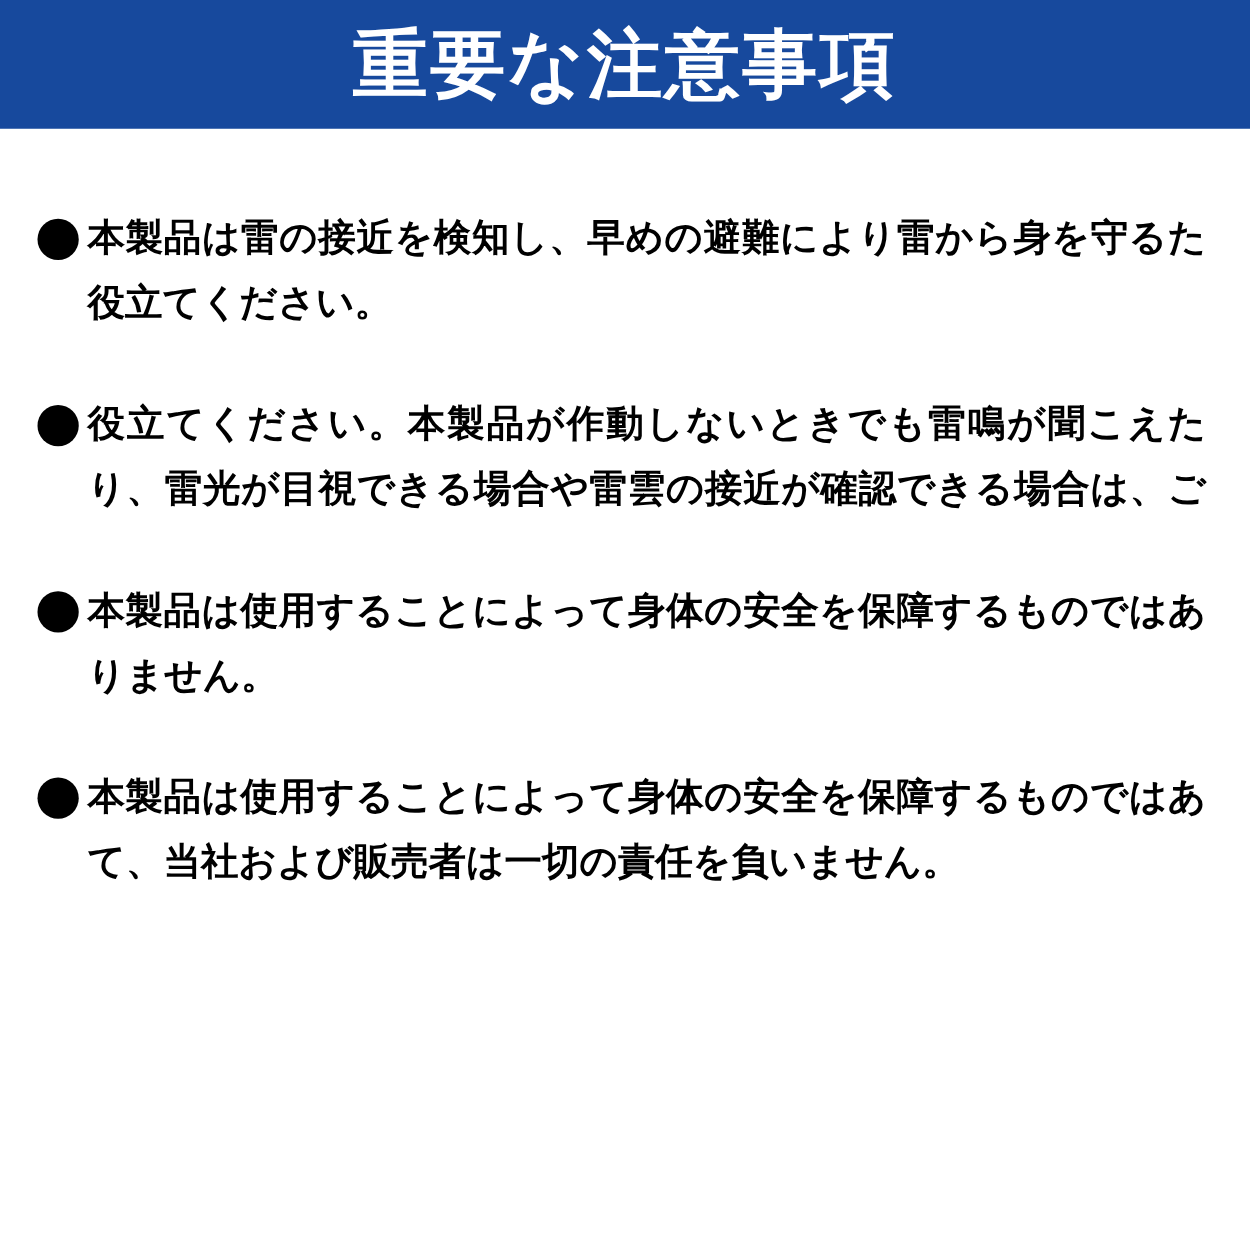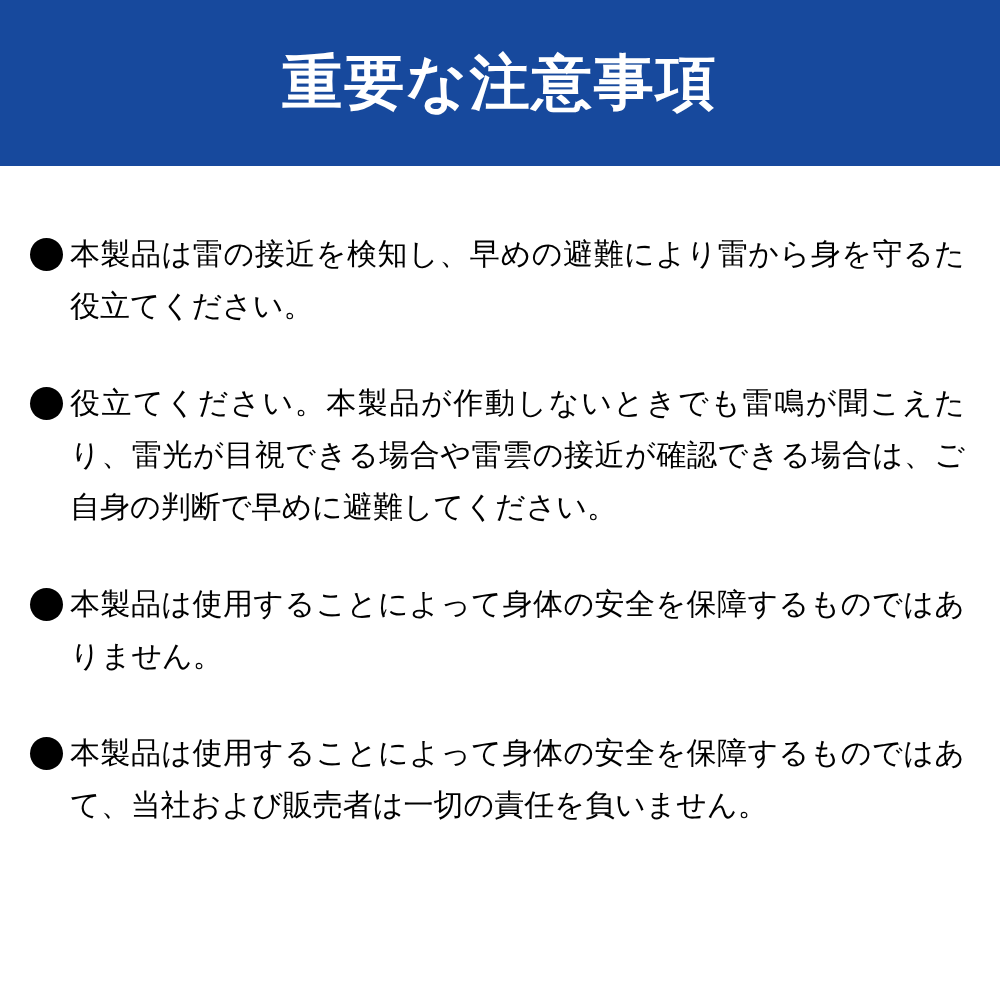--- a/index.html
+++ b/index.html
@@ -12,21 +12,21 @@
   html, body {
     width: 1000px;
     height: 1000px;
     background: var(--page-bg);
     font-family: "Liberation Sans", "DejaVu Sans", sans-serif;
     color: var(--body-color);
     overflow: hidden;
   }
   .banner {
     width: 1000px;
-    height: 166px;
+    height: 103px;
     background: var(--banner-blue);
     display: flex;
     align-items: center;
     justify-content: center;
   }
   .banner h1 {
     color: var(--title-color);
     font-size: 60px;
     font-weight: bold;
     letter-spacing: 2px;
@@ -44,21 +44,21 @@
     position: absolute;
     left: 0;
     top: 10px;
     width: 33px;
     height: 33px;
     background: var(--body-color);
     border-radius: 50%;
   }
   .line {
     font-size: 30px;
-    font-weight: 400;
+    font-weight: 700;
     line-height: 52px;
     white-space: nowrap;
     text-align: justify;
     text-align-last: justify;
     text-justify: inter-character;
   }
   .line.last {
     text-align-last: left;
   }
 </style>
@@ -78,21 +78,20 @@
         <div class="line">本製品は雷の接近を検知し、早めの避難により雷から身を守るた</div>
         <div class="line last">役立てください。</div>
       </div>
     </section>
 
     <section class="notice-item">
       <span class="bullet"></span>
       <div class="lines">
         <div class="line">役立てください。本製品が作動しないときでも雷鳴が聞こえた</div>
         <div class="line">り、雷光が目視できる場合や雷雲の接近が確認できる場合は、ご</div>
-        <div class="line last">自身の判断で早めに避難してください。</div>
       </div>
     </section>
 
     <section class="notice-item">
       <span class="bullet"></span>
       <div class="lines">
         <div class="line">本製品は使用することによって身体の安全を保障するものではあ</div>
         <div class="line last">りません。</div>
       </div>
     </section>

